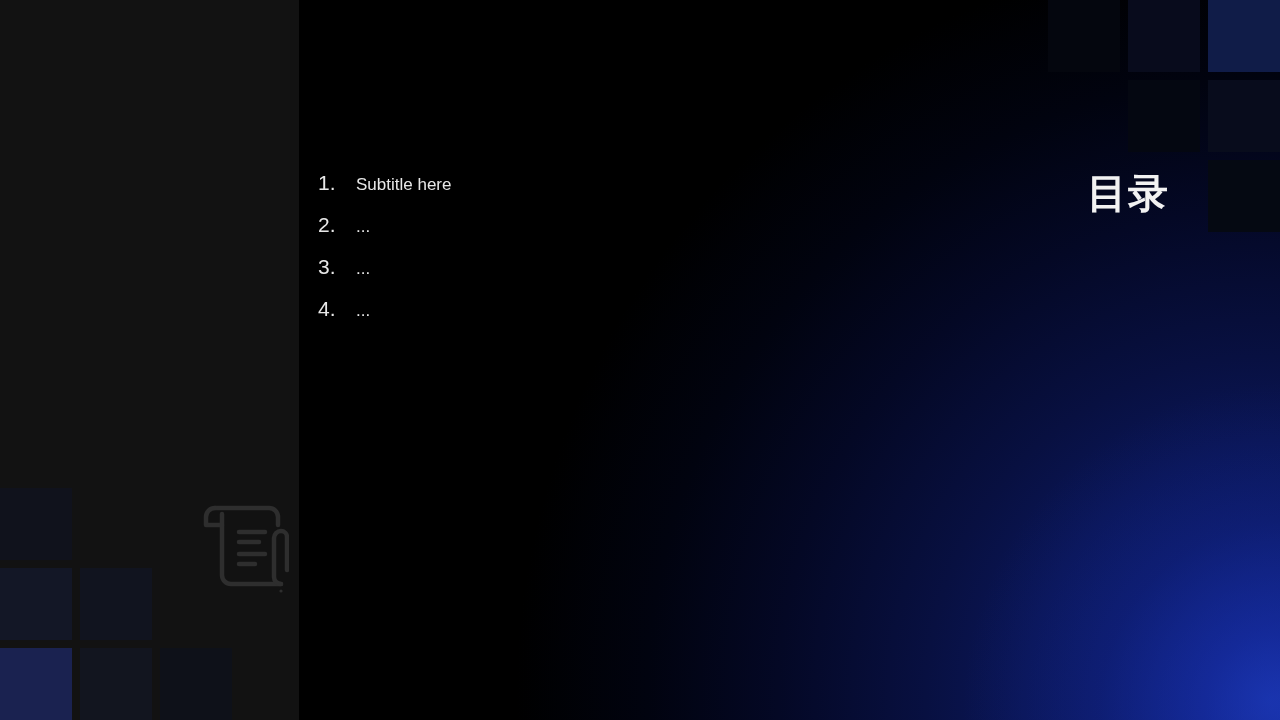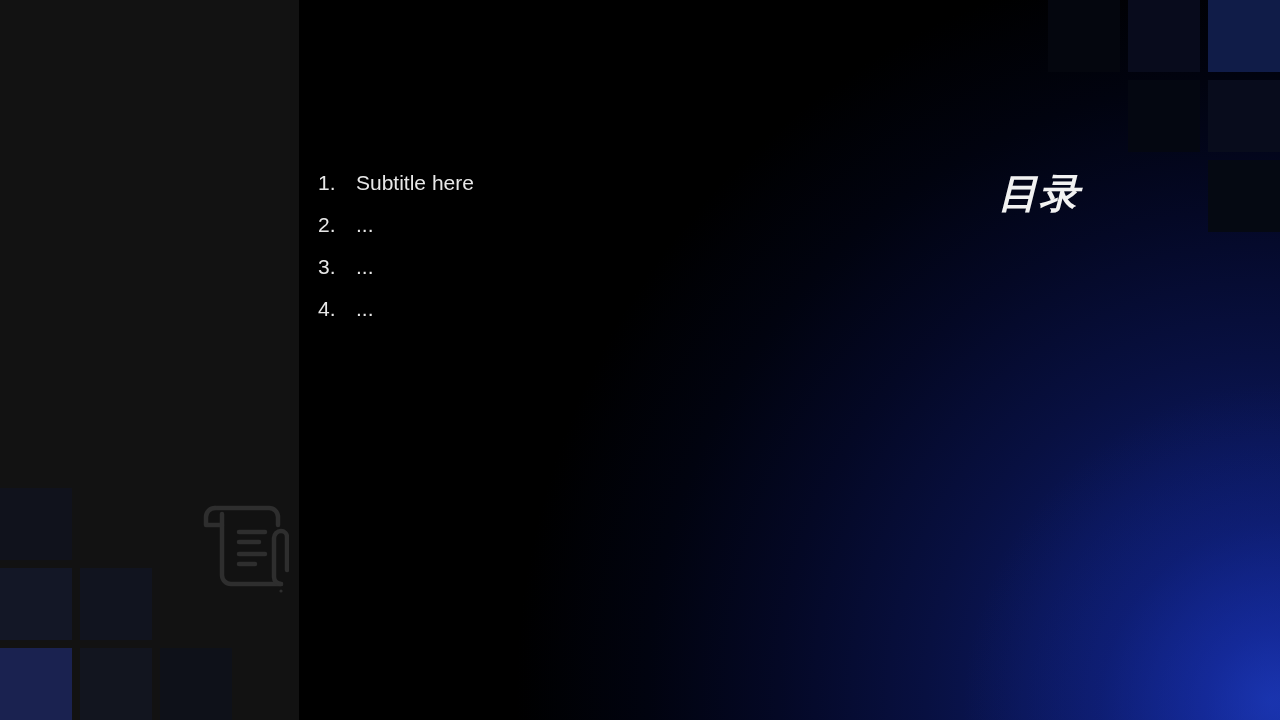--- a/index.html
+++ b/index.html
@@ -63,28 +63,27 @@
     background: #121212;
     z-index: 2;
   }
 
   
   .title {
     position: absolute;
     right: 22px;
     top: 173px;
     width: 260px;
-    text-align: left;
+    text-align: center;
     font-size: 40px;
     font-weight: bold;
     color: #f2f2f2;
     letter-spacing: 1px;
     line-height: 1;
     z-index: 4;
-    font-style: italic;
   }
 
   
   .wm-icon {
     position: absolute;
     left: 193px;
     top: 492px;
     width: 96px;
     height: 104px;
     z-index: 3;
@@ -103,21 +102,21 @@
     height: 42px;
   }
   .toc-num {
     width: 38px;
     flex: none;
     font-size: 21px;
     color: #e8e8e8;
     line-height: 1;
   }
   .toc-text {
-    font-size: 21px;
+    font-size: 17px;
     color: #e8e8e8;
     line-height: 1;
     white-space: pre;
   }
 </style>
 </head>
 <body>
 
 <div id="slide">
 

